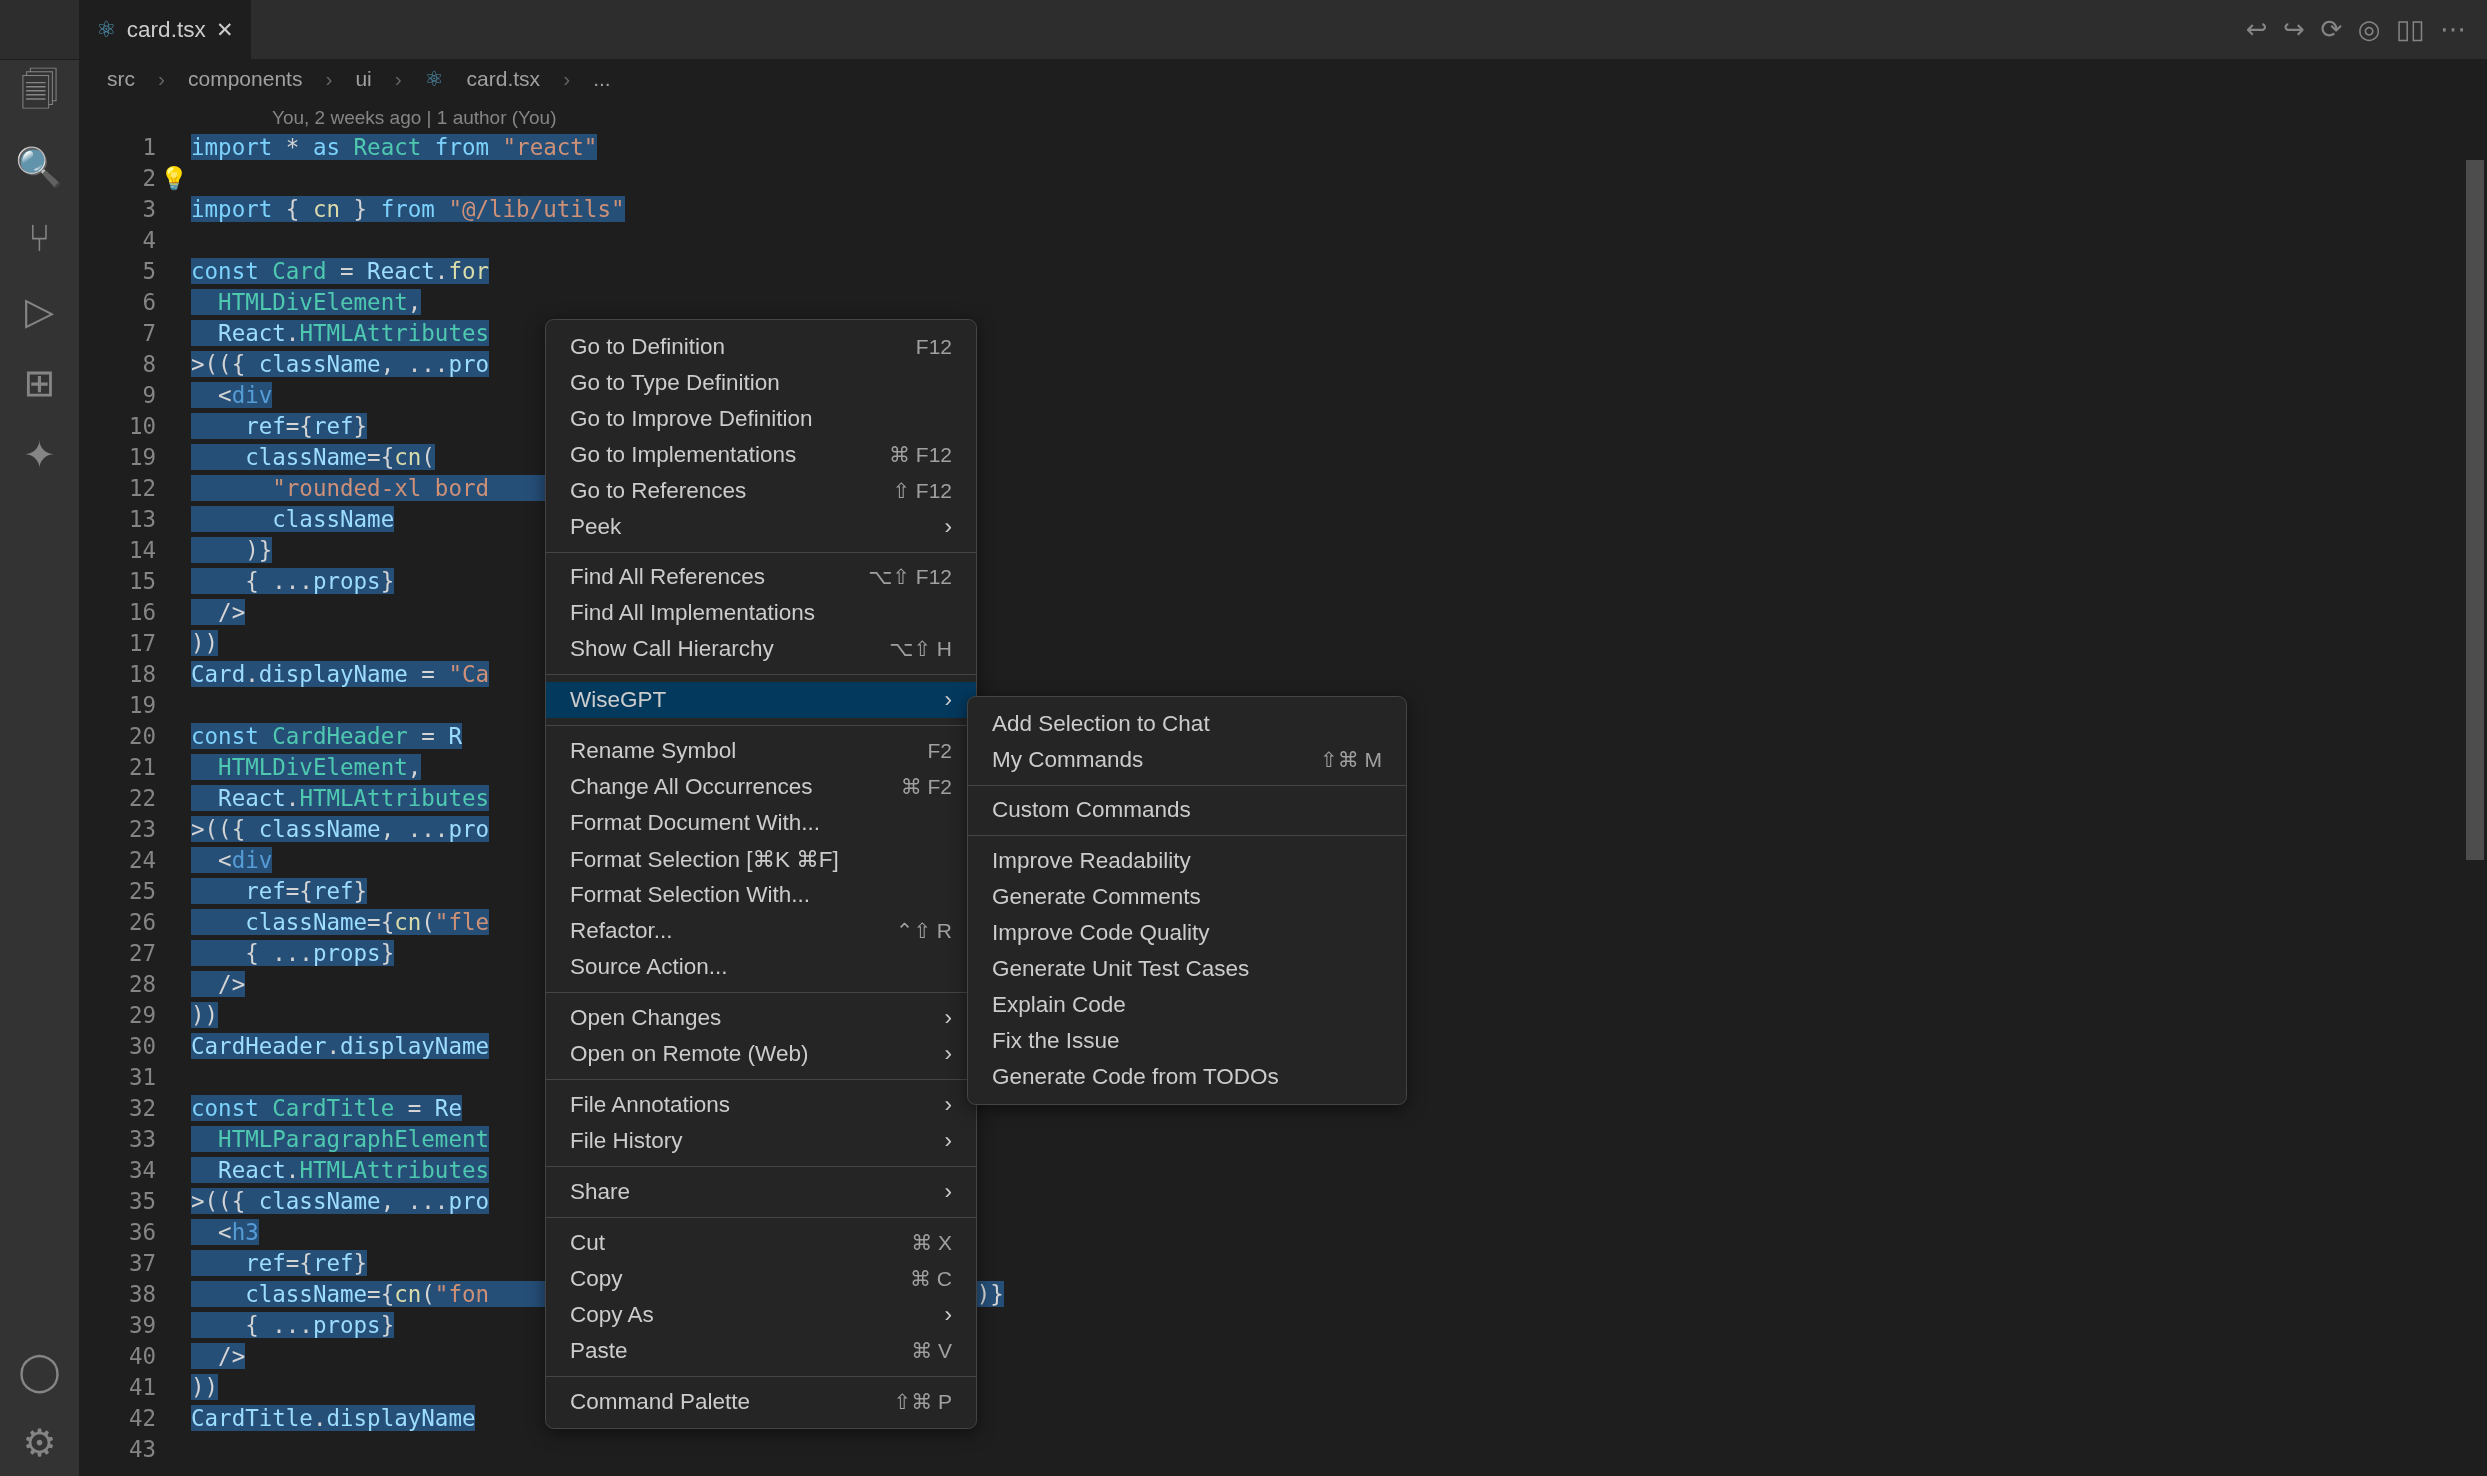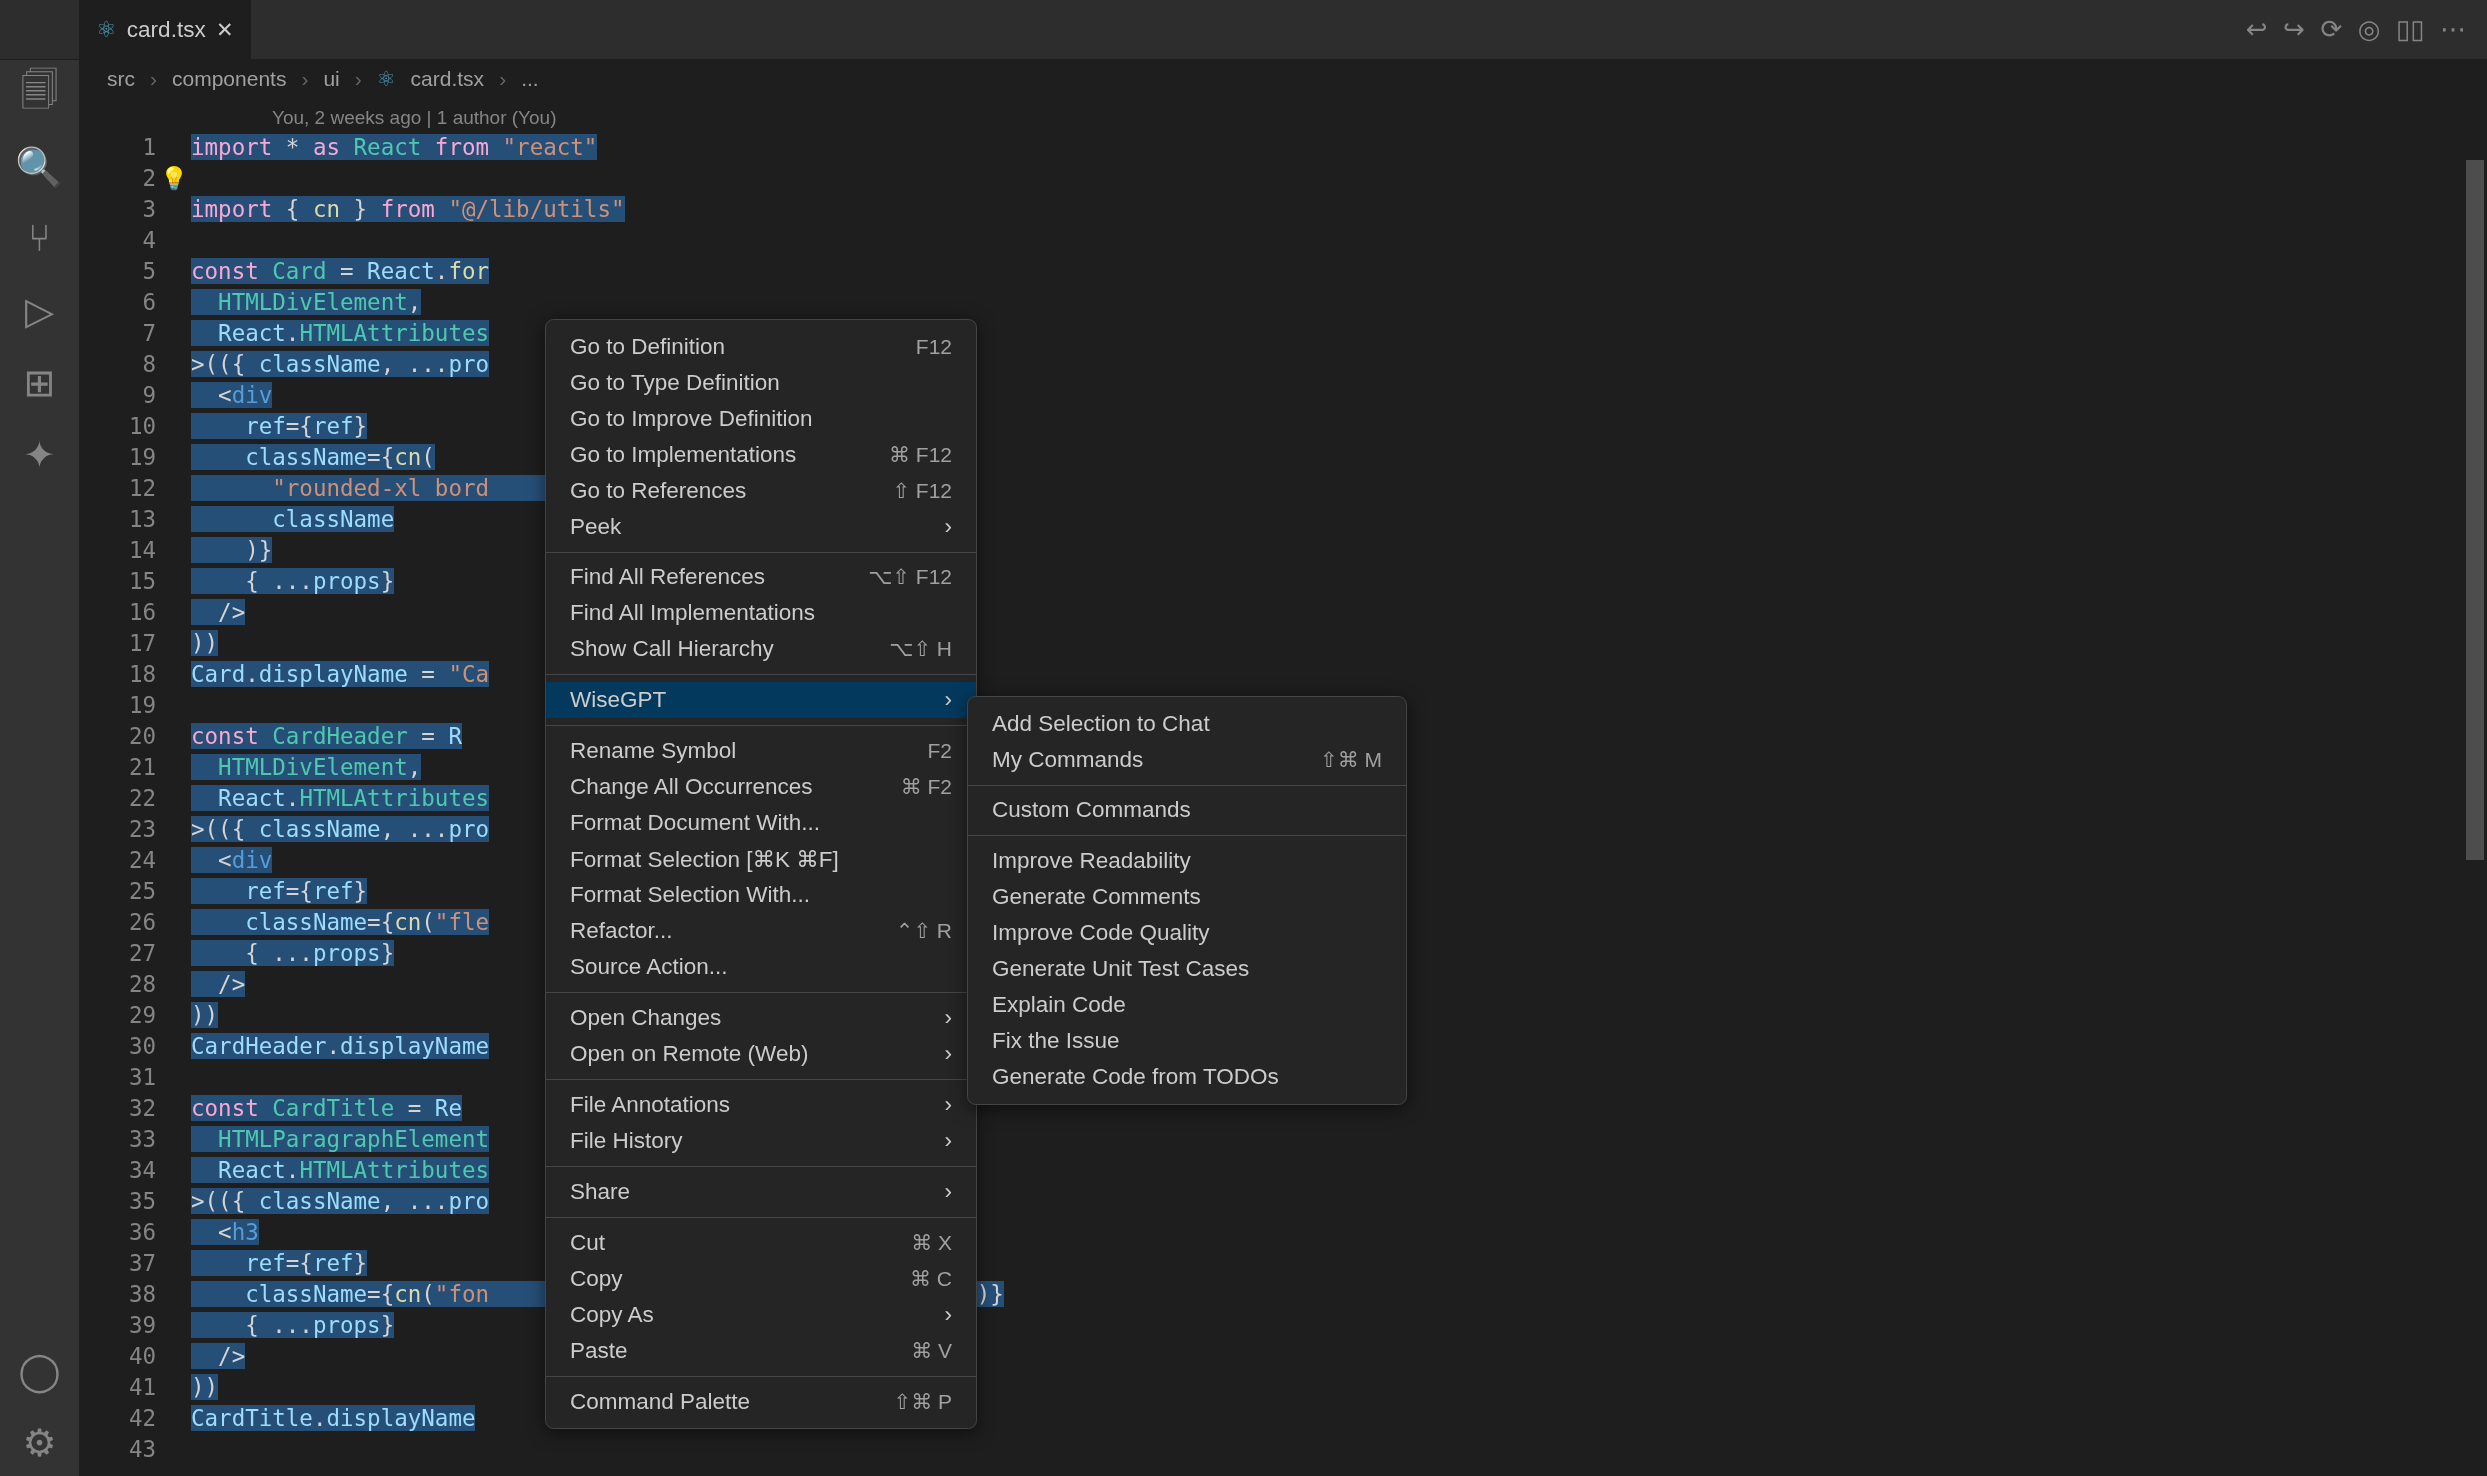--- a/index.html
+++ b/index.html
@@ -45,41 +45,41 @@
   padding: 14px 0;
 }
 .activity-top, .activity-bottom { display: flex; flex-direction: column; align-items: center; gap: 31px; }
 .activity-icon { color: #858585; font-size: 38px; width: 41px; height: 41px; display: flex; align-items: center; justify-content: center; }
 .editor-area { flex: 1; display: flex; flex-direction: column; position: relative; }
 .breadcrumb {
   height: 38px;
   display: flex;
   align-items: center;
   padding-left: 28px;
-  gap: 15px;
+  gap: 23px;
   font-size: 21px;
   color: #a0a0a0;
   background: #1e1e1e;
 }
 .breadcrumb .sep { color: #666; }
 .blame-line {
   font-size: 19px;
   color: #858585;
   padding-left: 193px;
   height: 28px;
   display: flex;
   align-items: center;
   margin-top: 6px;
 }
 .code-area { flex: 1; display: flex; font-family: "SF Mono", Menlo, Consolas, monospace; font-size: 22.5px; line-height: 31px; position: relative; }
 .gutter { width: 112px; text-align: right; padding-right: 35px; color: #858585; user-select: none; }
 .code { flex: 1; white-space: pre; position: relative; }
 .line { height: 31px; }
 .sel { background: #264f78; }
-.c-keyword { color: #f9a8d4; }
+.c-keyword { color: #7dd3fc; }
 .c-var { color: #9cdcfe; }
 .c-type { color: #4ec9b0; }
 .c-string { color: #ce9178; }
 .c-punct { color: #d4d4d4; }
 .c-tag { color: #569cd6; }
 .c-func { color: #dcdcaa; }
 .c-prop { color: #9cdcfe; }
 .lightbulb { position: absolute; left: -31px; color: #ffcc00; }
 
 .context-menu {

